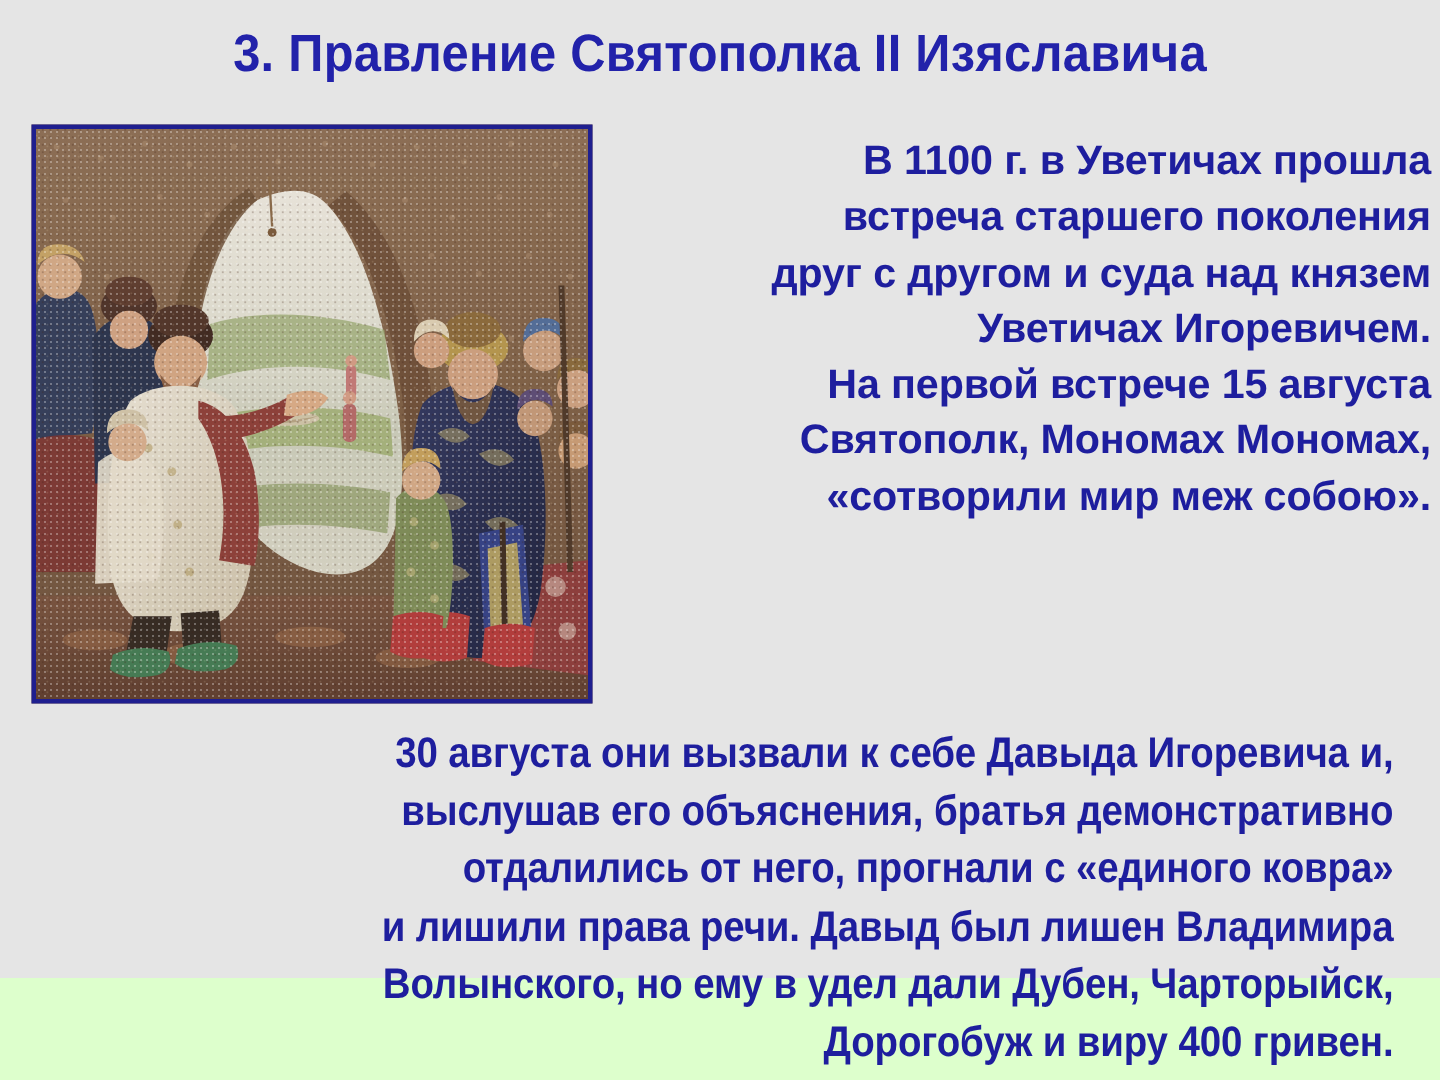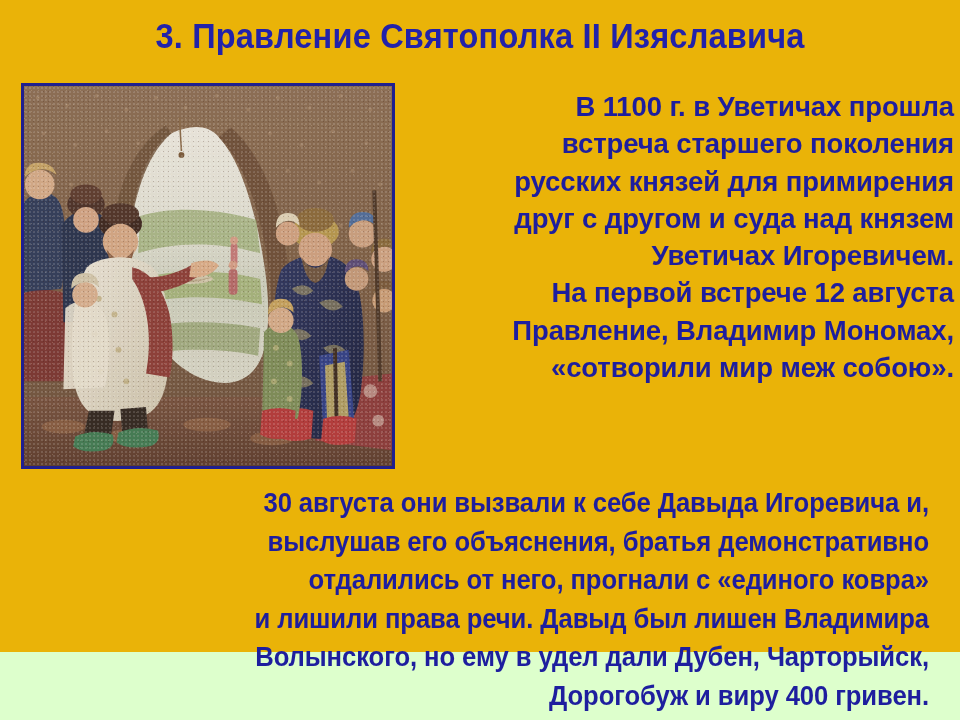--- a/index.html
+++ b/index.html
@@ -13,21 +13,21 @@
     overflow: hidden;
     background: #ddffcc;
     font-family: "Liberation Sans", sans-serif;
     -webkit-font-smoothing: antialiased;
   }
 
   #slide {
     position: relative;
     width: 960px;
     height: 652px;
-    background: #eab308;
+    background: #e5e5e5;
   }
 
   
   #slide-title {
     position: absolute;
     left: 0;
     top: 16px;
     width: 960px;
     text-align: center;
     color: #2222aa;
@@ -316,25 +316,24 @@
       <path d="M256 144 q 12 -13 24 -2 q 0 -13 -12 -13 q -12 0 -12 15 z" fill="#e2d6bc"></path>
 
       <rect x="0" y="0" width="374" height="386" fill="#8a6a4a" opacity=".10"></rect>
     </svg>
     <div id="painting-grain"></div>
   </div>
 
   <div id="intro-paragraph">
     <span class="ln">В 1100 г. в Уветичах прошла</span>
     <span class="ln">встреча старшего поколения</span>
-    <span class="ln">русских князей для примирения</span>
     <span class="ln">друг с другом и суда над князем</span>
     <span class="ln">Уветичах Игоревичем.</span>
-    <span class="ln">На первой встрече 12 августа</span>
-    <span class="ln">Правление, Владимир Мономах,</span>
+    <span class="ln">На первой встрече 15 августа</span>
+    <span class="ln">Святополк, Мономах Мономах,</span>
     <span class="ln">«сотворили мир меж собою».</span>
   </div>
 
   <div id="closing-paragraph">
     <span class="ln">30 августа они вызвали к себе Давыда Игоревича и,</span>
     <span class="ln">выслушав его объяснения, братья демонстративно</span>
     <span class="ln">отдалились от него, прогнали с «единого ковра»</span>
     <span class="ln">и лишили права речи. Давыд был лишен Владимира</span>
     <span class="ln">Волынского, но ему в удел дали Дубен, Чарторыйск,</span>
     <span class="ln">Дорогобуж и виру 400 гривен.</span>

